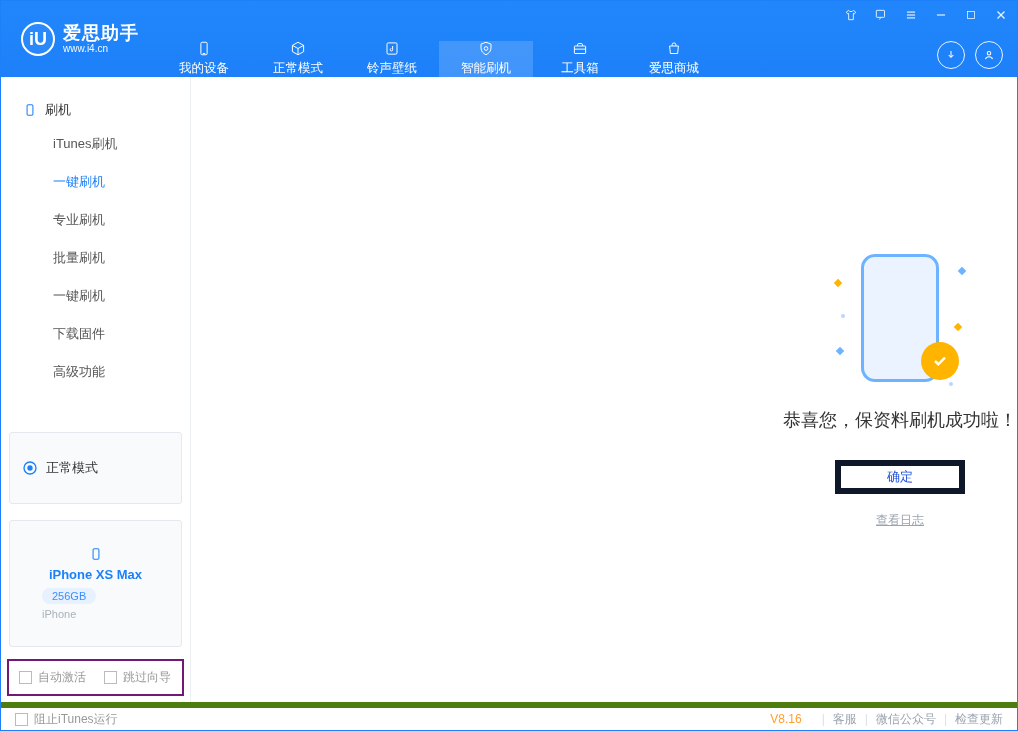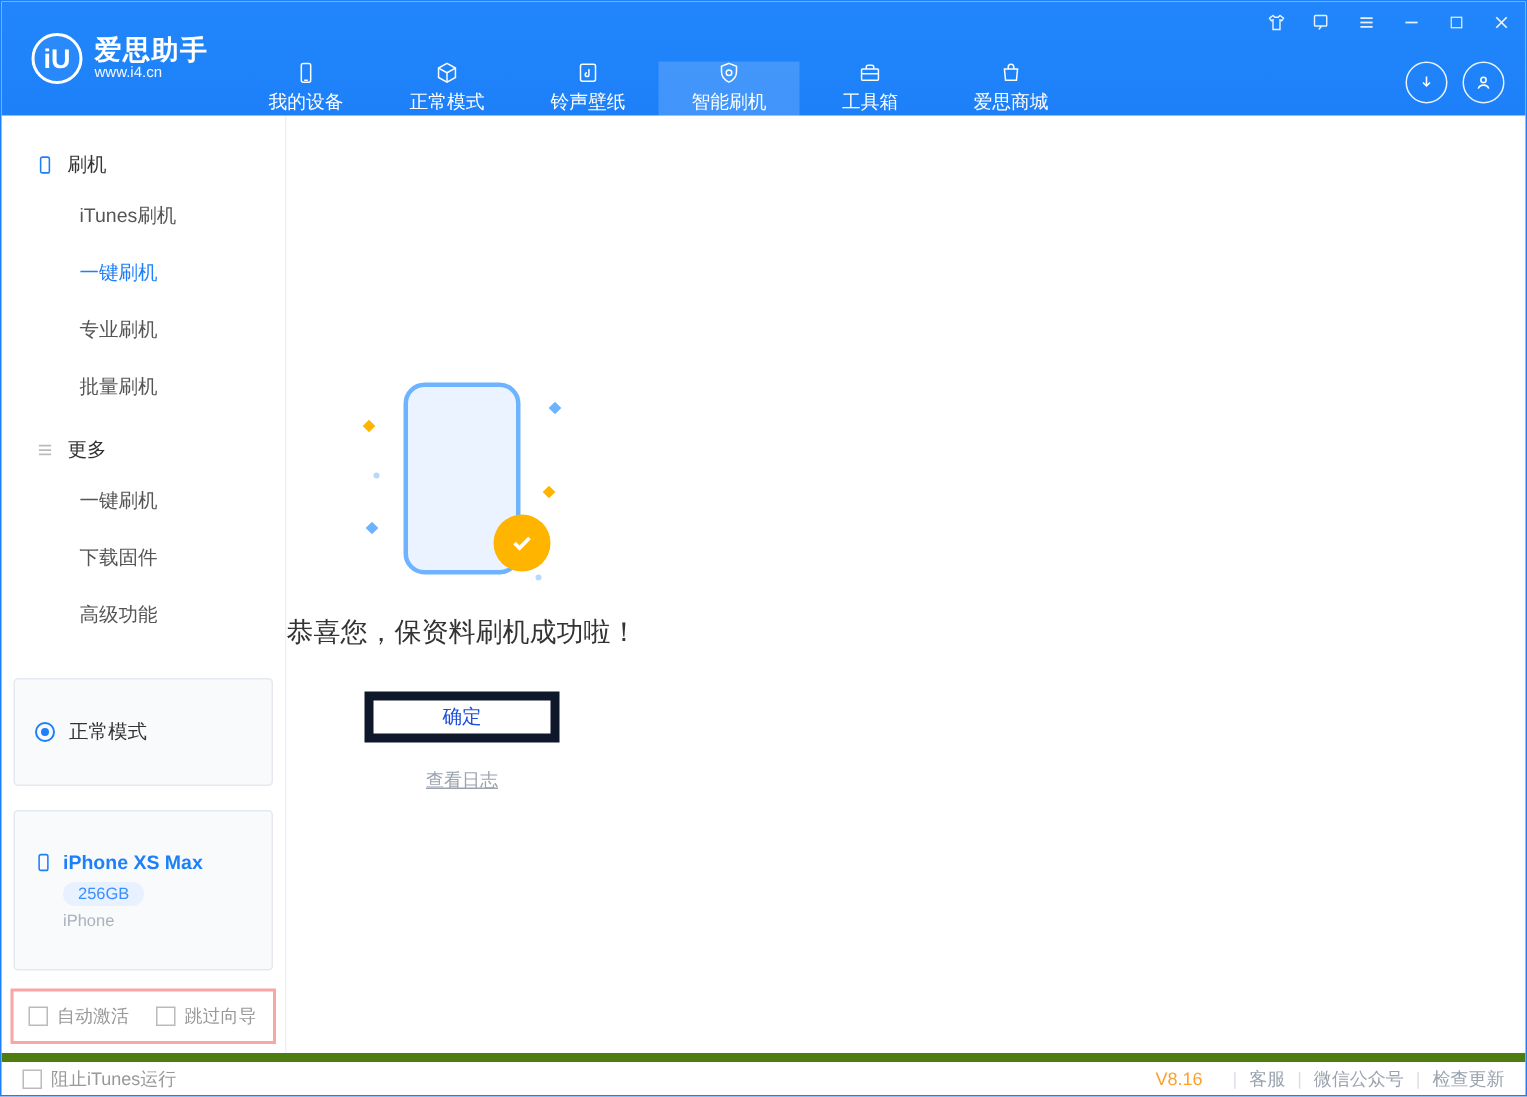--- a/index.html
+++ b/index.html
@@ -78,36 +78,36 @@
   cursor: pointer;
 }
 .side-item.active { color:#1d80f9; }
 .side-spacer { flex: 1; }
 .device-card {
   margin: 8px; padding: 26px 12px;
   border: 1px solid #e5e9ef; border-radius: 3px;
   background:#f8fafc;
 }
 .mode-card .mode-row { display:flex; align-items:center; gap:8px; color:#333; font-size:13px; }
-.dev-name { color:#1d80f9; font-size:13px; font-weight:600; display:flex; align-items:center; gap:6px;}
+.dev-name { color:#1d80f9; font-size:13px; font-weight:600; display:flex; align-items:center; gap:6px;flex-direction:column;}
 .dev-cap {
   display:inline-block; margin-top:6px; margin-left:20px;
   padding:2px 10px; border-radius:10px;
   background:#e8f1ff; color:#3a8fff; font-size:11px;
 }
 .dev-sub { margin-left:20px; color:#aab2bc; font-size:11px; margin-top:4px;}
 .bottom-options {
-  border: 2px solid #fca5a5;
+  border: 2px solid #701a75;
   margin: 4px 6px 6px;
   padding: 8px 10px;
   display:flex; gap:18px; align-items:center;
 }
 .cb-row { display:flex; align-items:center; gap:6px; color:#999; font-size:12px; cursor:pointer;}
 .fakebox { width:13px; height:13px; border:1px solid #bbb; background:#fff; display:inline-block; }
-.main { flex: 1; display:flex; align-items:center; justify-content:flex-start; }
+.main { flex: 1; display:flex; align-items:center; justify-content:flex-end; }
 .success-wrap { text-align:center; }
 .illustration { width:130px; height:140px; margin:0 auto 18px; position:relative; }
 .phone-shape {
   width:78px; height:128px; border:3px solid #6db3ff; border-radius:14px;
   background:#eaf3ff; position:absolute; left:26px; top:4px;
 }
 .badge-circle {
   position:absolute; right:6px; bottom:10px;
   width:38px; height:38px; border-radius:50%; background:#ffb400;
   display:flex; align-items:center; justify-content:center;
@@ -258,28 +258,20 @@
         </svg>
       <span>刷机</span>
     </div>
     <div class="side-items">
       <div class="side-item">iTunes刷机</div>
       <div class="side-item active">一键刷机</div>
       <div class="side-item">专业刷机</div>
       <div class="side-item">批量刷机</div>
     </div>
 
-    <div class="side-section dark">
-      <svg width="14" height="14" viewBox="0 0 24 24" stroke="#bbb" stroke-width="2">
-          <line x1="5" y1="7" x2="19" y2="7"></line>
-          <line x1="5" y1="12" x2="19" y2="12"></line>
-          <line x1="5" y1="17" x2="19" y2="17"></line>
-        </svg>
-      <span>更多</span>
-    </div>
     <div class="side-items">
       <div class="side-item">一键刷机</div>
       <div class="side-item">下载固件</div>
       <div class="side-item">高级功能</div>
     </div>
 
     <div class="side-spacer"></div>
 
     <div class="device-card mode-card">
       <div class="mode-row">

